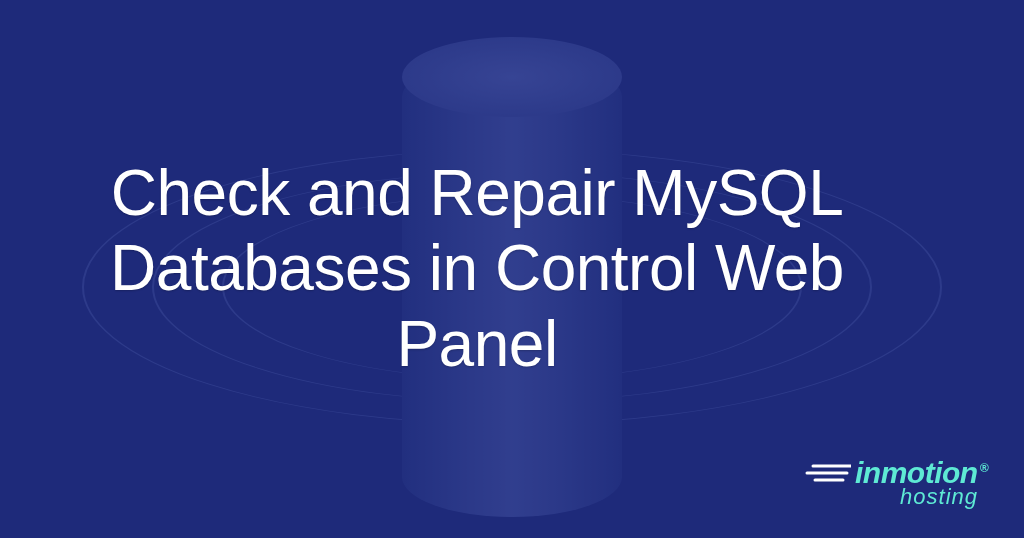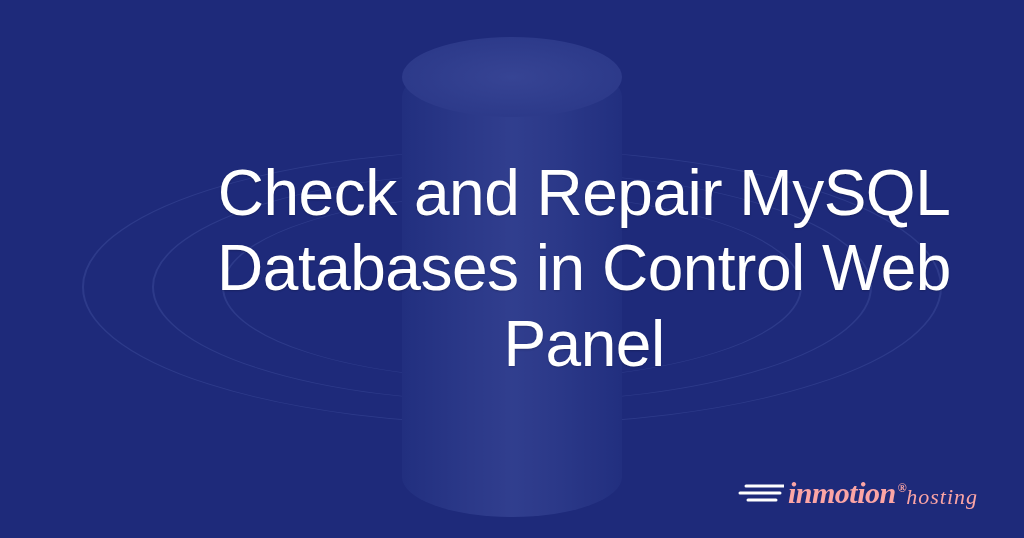--- a/index.html
+++ b/index.html
@@ -14,21 +14,22 @@
       font-family: -apple-system, BlinkMacSystemFont, "Segoe UI", Arial, sans-serif;
     }
     .hero-container {
       width: 100%;
       height: 100%;
       position: relative;
       background: #1e2a7a;
       overflow: hidden;
       display: flex;
       align-items: center;
-      justify-content: flex-end;
+      justify-content: flex-start;
+      padding-left: 37px;
     }
     .bg-graphic {
       position: absolute;
       top: 50%;
       left: 50%;
       transform: translate(-50%, -48%);
       width: 900px;
       height: 900px;
       opacity: 0.35;
       pointer-events: none;
@@ -75,25 +76,24 @@
       letter-spacing: -0.5px;
       max-width: 880px;
       padding: 0 20px;
       text-shadow: 0 1px 2px rgba(0,0,0,0.2);
     }
     .logo {
       position: absolute;
       bottom: 28px;
       right: 36px;
       z-index: 3;
-      color: #fca5a5;
+      color: #5eead4;
       display: flex;
-      flex-direction: row;
+      flex-direction: column;
       align-items: flex-end;
-      font-family: Liberation Serif, serif;
     }
     .logo-top {
       display: flex;
       align-items: center;
       gap: 4px;
     }
     .logo-lines {
       width: 48px;
       height: 22px;
       position: relative;

